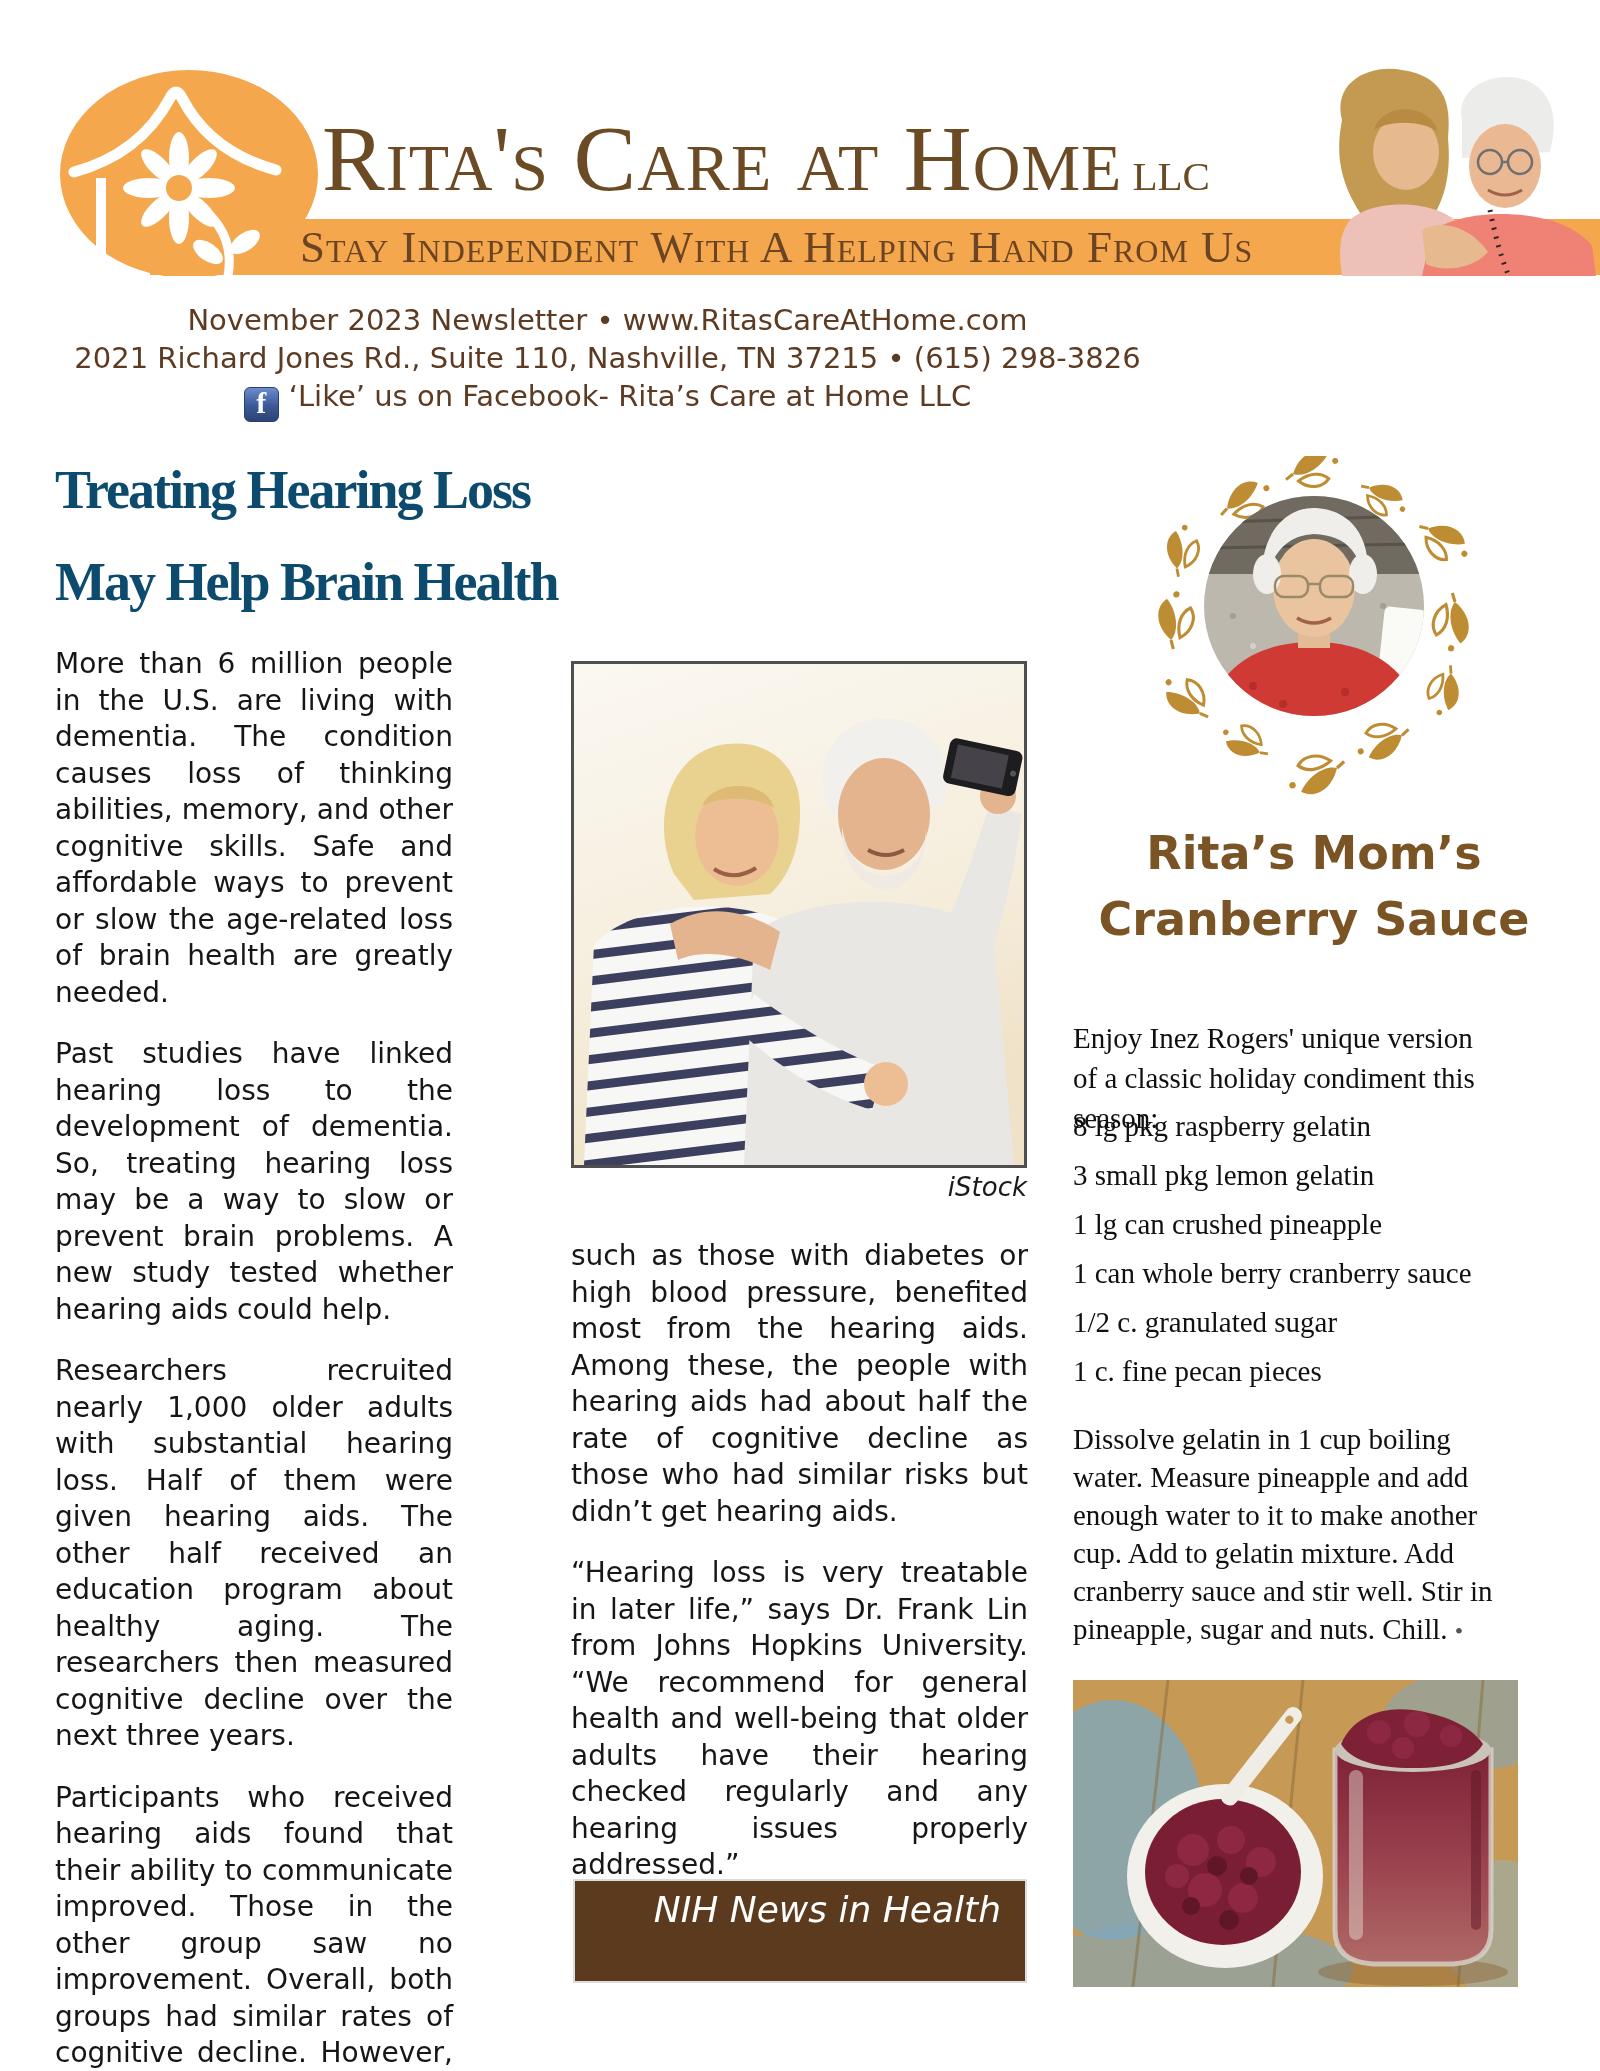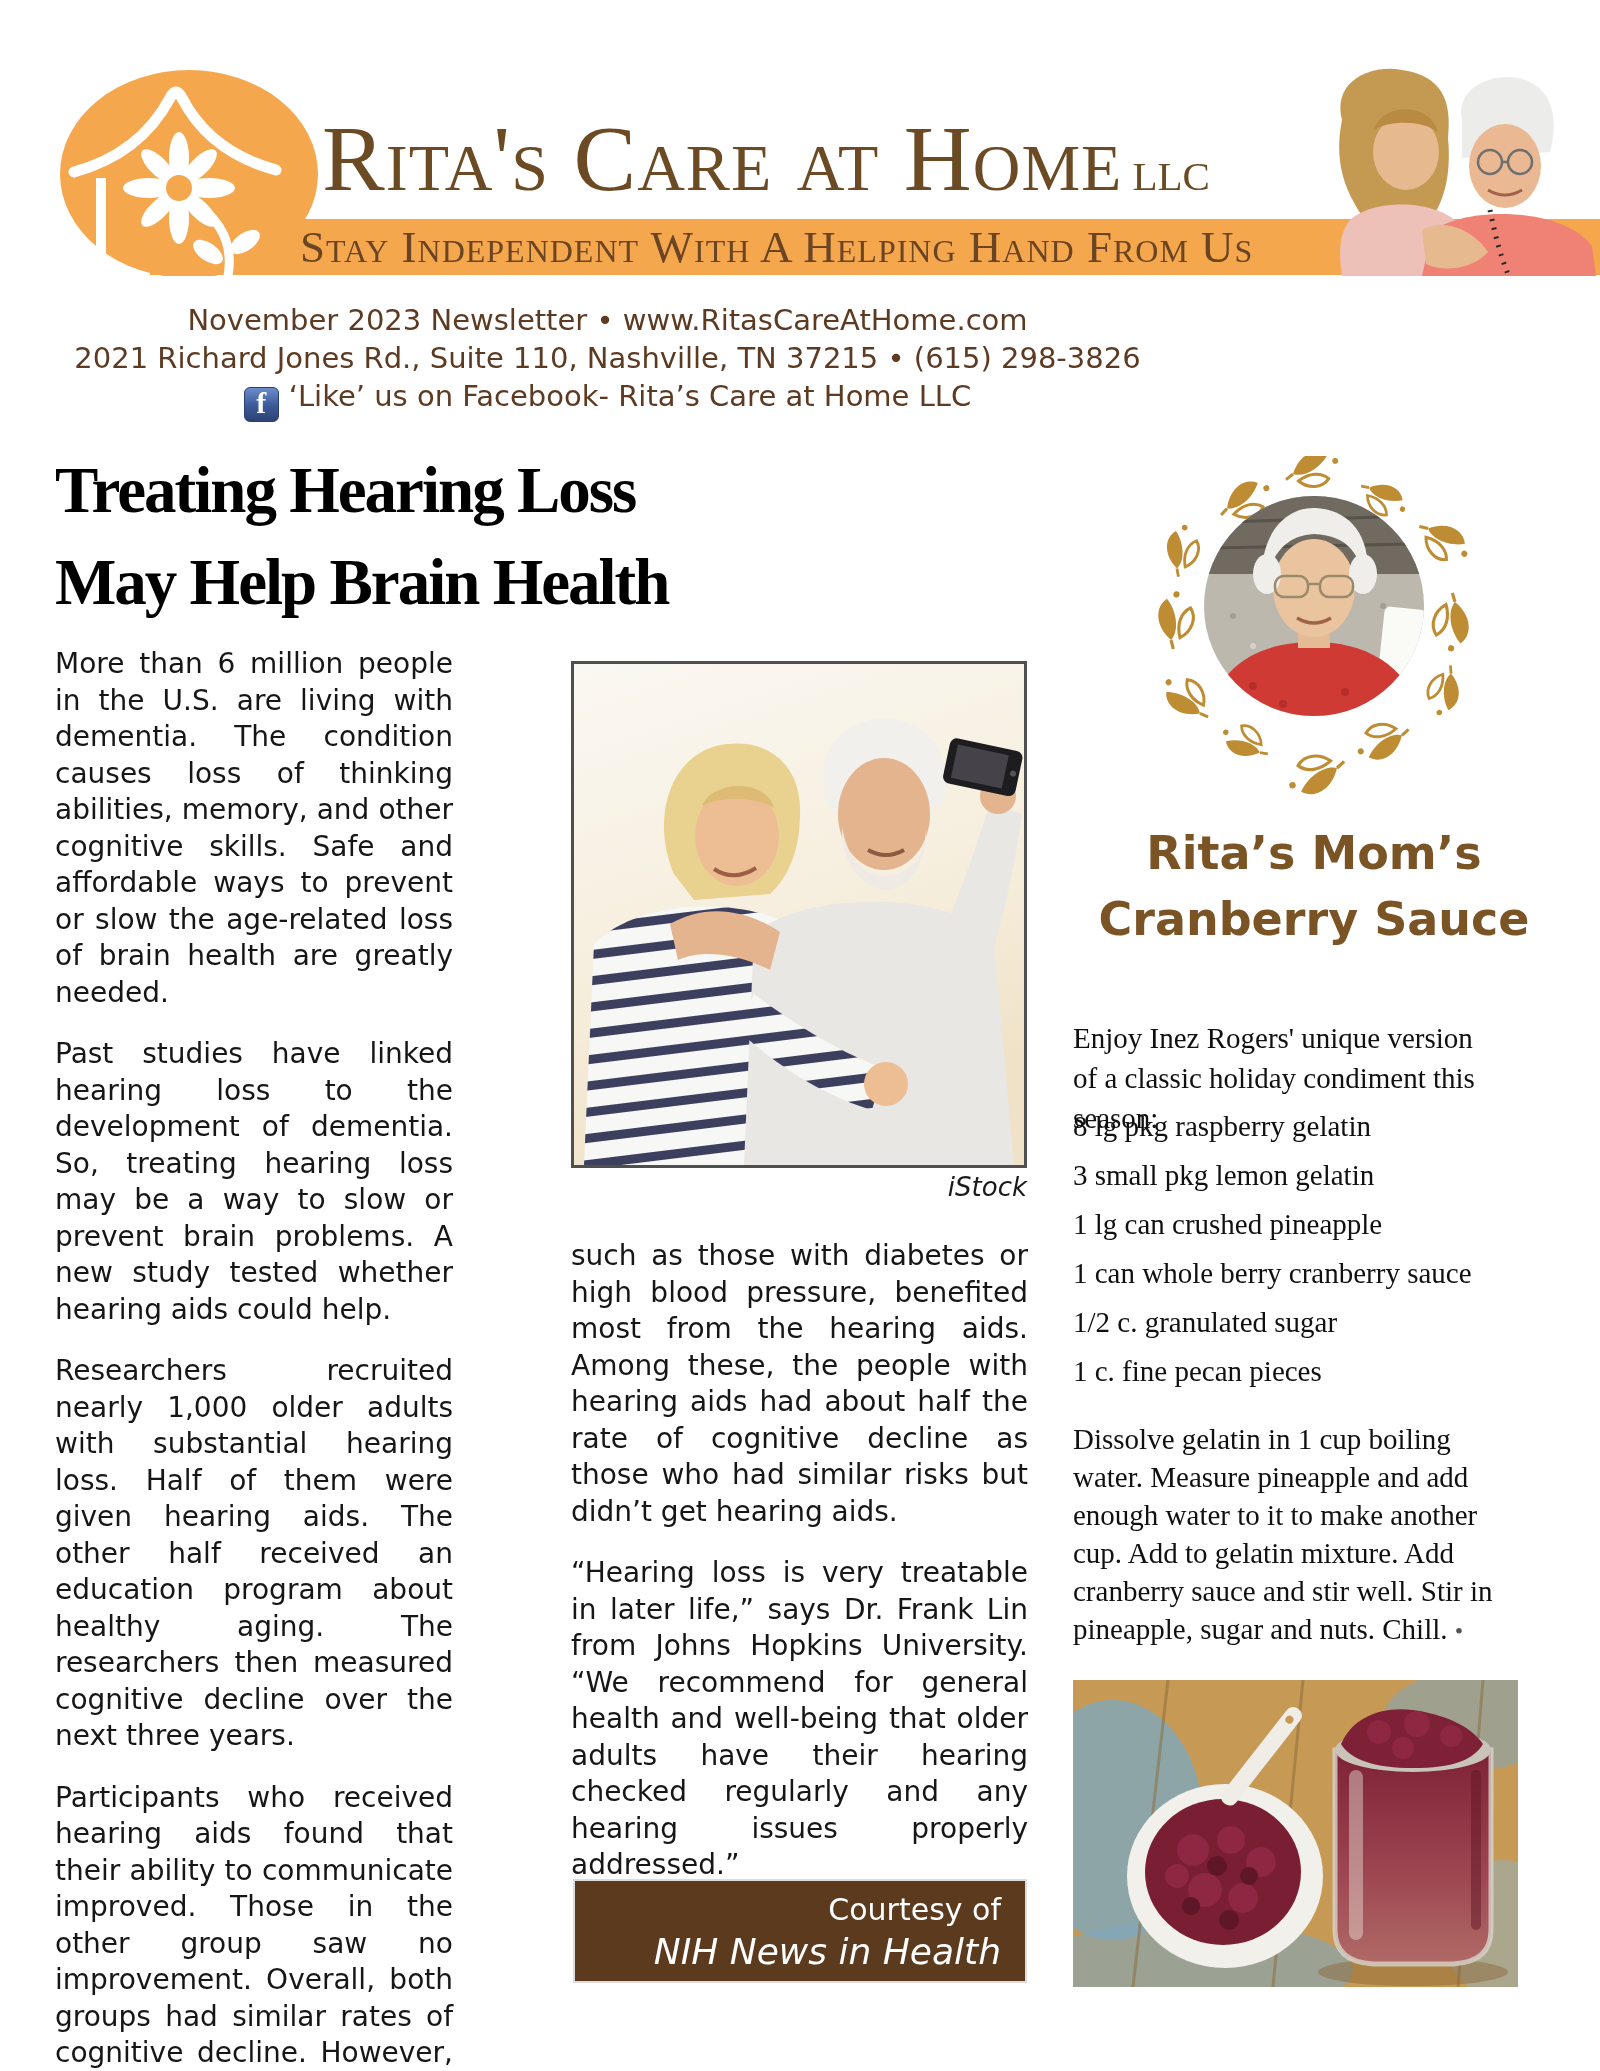--- a/index.html
+++ b/index.html
@@ -20,23 +20,23 @@
   .header-photo{left:1302px;top:60px;width:298px;height:216px;z-index:4;}
 
   .contact{left:0;top:301px;width:1215px;text-align:center;color:#5D3A22;z-index:2;}
   .contact-line{font-size:29px;line-height:38px;}
   .fb-icon{display:inline-block;width:33px;height:33px;border-radius:6px;vertical-align:-7px;
            background:linear-gradient(#6d8ccb 0%,#3b5998 55%,#2d4373 100%);
            border:1px solid #29406e;color:#fff;font-weight:bold;font-size:30px;line-height:30px;
            font-family:"Liberation Serif",serif;text-align:center;margin-right:10px;}
 
   
-  .headline{left:55px;top:444px;width:1000px;color:#000000;
+  .headline{left:55px;top:444px;width:1000px;color:#0c4a6e;
             font-family:"Liberation Serif",serif;font-weight:bold;
-            font-size:65px;line-height:92px;letter-spacing:-2px;white-space:nowrap;}
+            font-size:54px;line-height:92px;letter-spacing:-2px;white-space:nowrap;}
   .bodycol{font-size:28px;line-height:36.5px;text-align:justify;
            hyphens:auto;-webkit-hyphens:auto;color:#161616;}
   .bodycol p{margin:0 0 25px 0;}
   .col1{left:55px;top:646px;width:398px;}
   .col2{left:571px;top:1238px;width:457px;}
 
   .photo-frame{left:571px;top:661px;width:450px;height:501px;border:3px solid #4f4f4f;background:#f8f4ec;}
   .photo-credit{left:571px;top:1172px;width:456px;text-align:right;
                 font-style:italic;font-size:26px;color:#1a1a1a;}
 
@@ -171,21 +171,20 @@
     </svg>
   </div>
   <div class="abs photo-credit">iStock</div>
 
   <div class="abs bodycol col2">
     <p>such as those with diabetes or high blood pressure, benefited most from the hearing aids. Among these, the people with hearing aids had about half the rate of cognitive decline as those who had similar risks but didn’t get hearing aids.</p>
     <p>“Hearing loss is very treatable in later life,” says Dr. Frank Lin from Johns Hopkins University. “We recommend for general health and well-being that older adults have their hearing checked regularly and any hearing issues properly addressed.”</p>
   </div>
 
   <div class="abs courtesy">
-    <div class="courtesy-l1">Courtesy of</div>
     <div class="courtesy-l2">NIH News in Health</div>
   </div>
 
   <svg class="abs wreath" viewBox="0 0 372 350">
     <defs>
       <g id="leafA">
         <path d="M0,0 C10,-18 28,-22 38,-12 C28,0 10,6 0,0 Z" fill="#BE8C33"></path>
         <path d="M4,8 C16,2 28,4 34,12 C26,20 12,18 4,8 Z" fill="none" stroke="#BE8C33" stroke-width="3"></path>
         <circle cx="44" cy="-4" r="3" fill="#BE8C33"></circle>
         <line x1="-8" y1="4" x2="0" y2="0" stroke="#BE8C33" stroke-width="3"></line>

